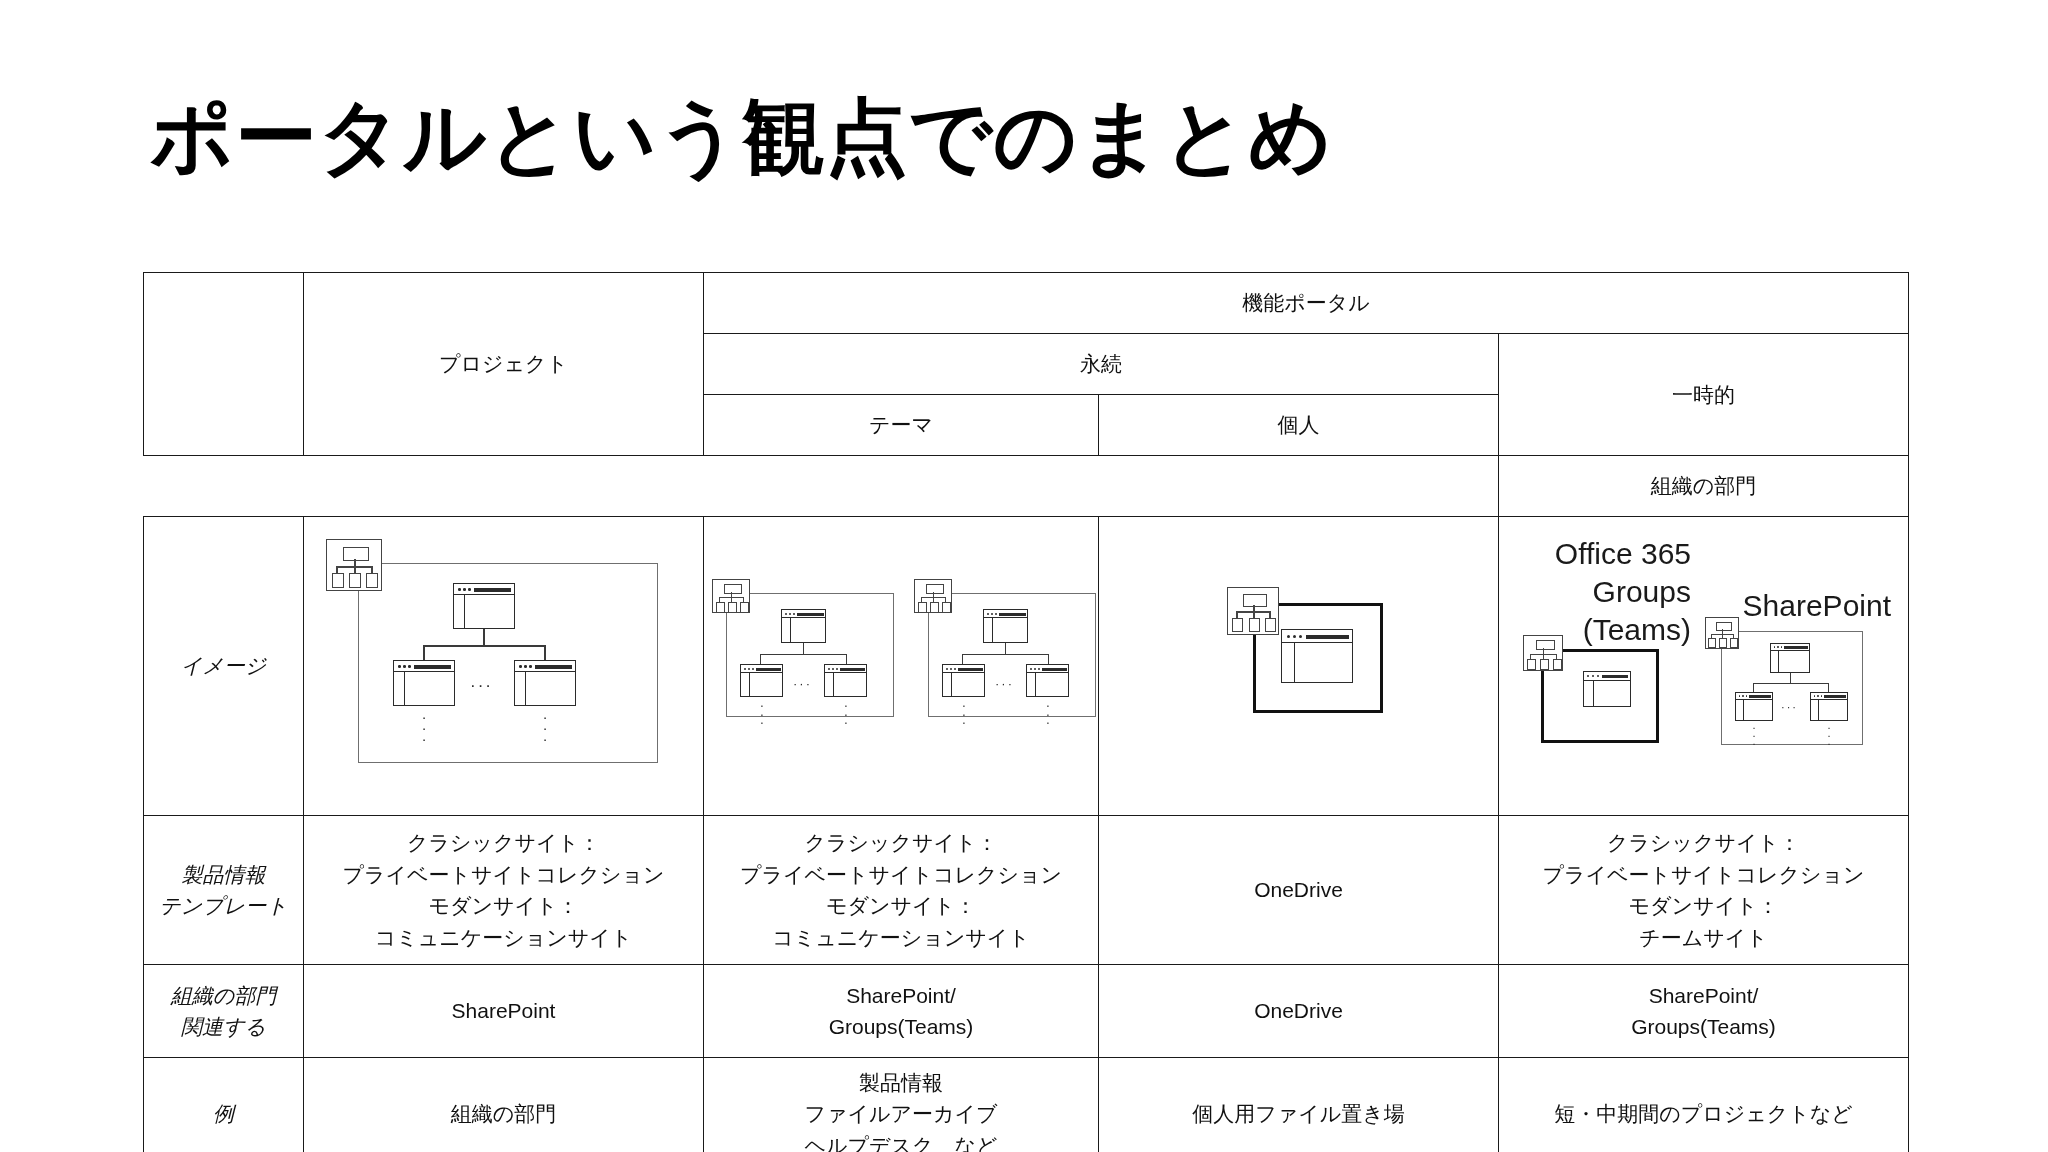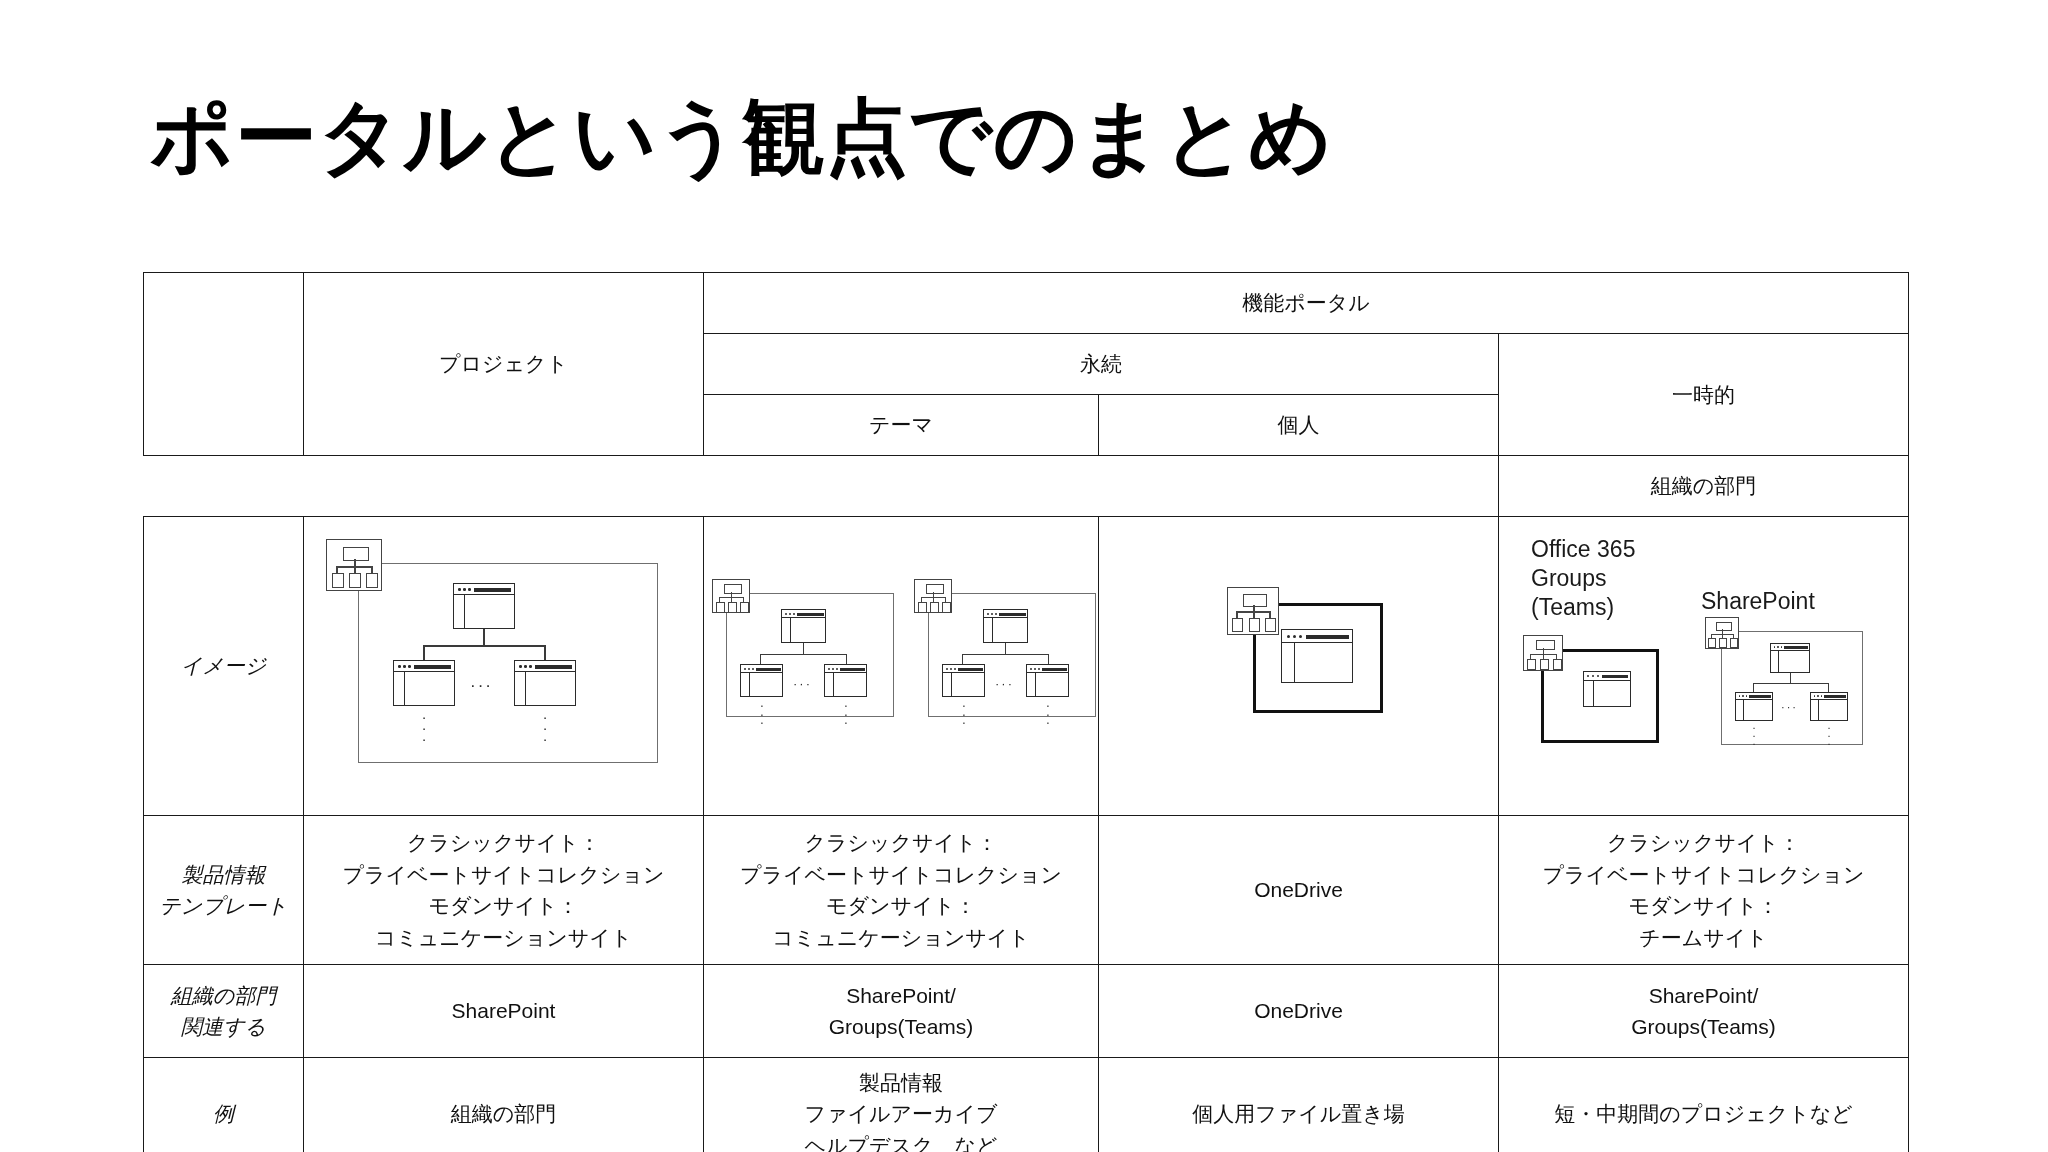--- a/index.html
+++ b/index.html
@@ -55,21 +55,21 @@
   
   .win{position:absolute;box-sizing:border-box;border:1.8px solid #2b2b2b;background:#fff;}
   .win .bar{position:absolute;left:0;top:0;right:0;border-bottom:1.6px solid #2b2b2b;box-sizing:border-box;}
   .win .dot{position:absolute;border-radius:50%;background:#2b2b2b;}
   .win .addr{position:absolute;background:#2b2b2b;}
   .win .side{position:absolute;border-right:1.6px solid #2b2b2b;top:0;bottom:0;box-sizing:border-box;}
   .conn{position:absolute;background:#3a3a3a;}
   .ell{position:absolute;color:#2b2b2b;letter-spacing:2px;line-height:1;}
   .vell{position:absolute;color:#2b2b2b;line-height:0.72;text-align:center;}
 
-  .caption{position:absolute;font-size:23px;line-height:1.26;color:#1a1a1a;text-align:left;}
+  .caption{position:absolute;font-size:30px;line-height:1.26;color:#1a1a1a;text-align:right;}
 </style>
 </head>
 <body>
 
 <div class="slide">
 
   <div class="title">ポータルという観点でのまとめ</div>
 
   <table class="matrix">
     <colgroup>

